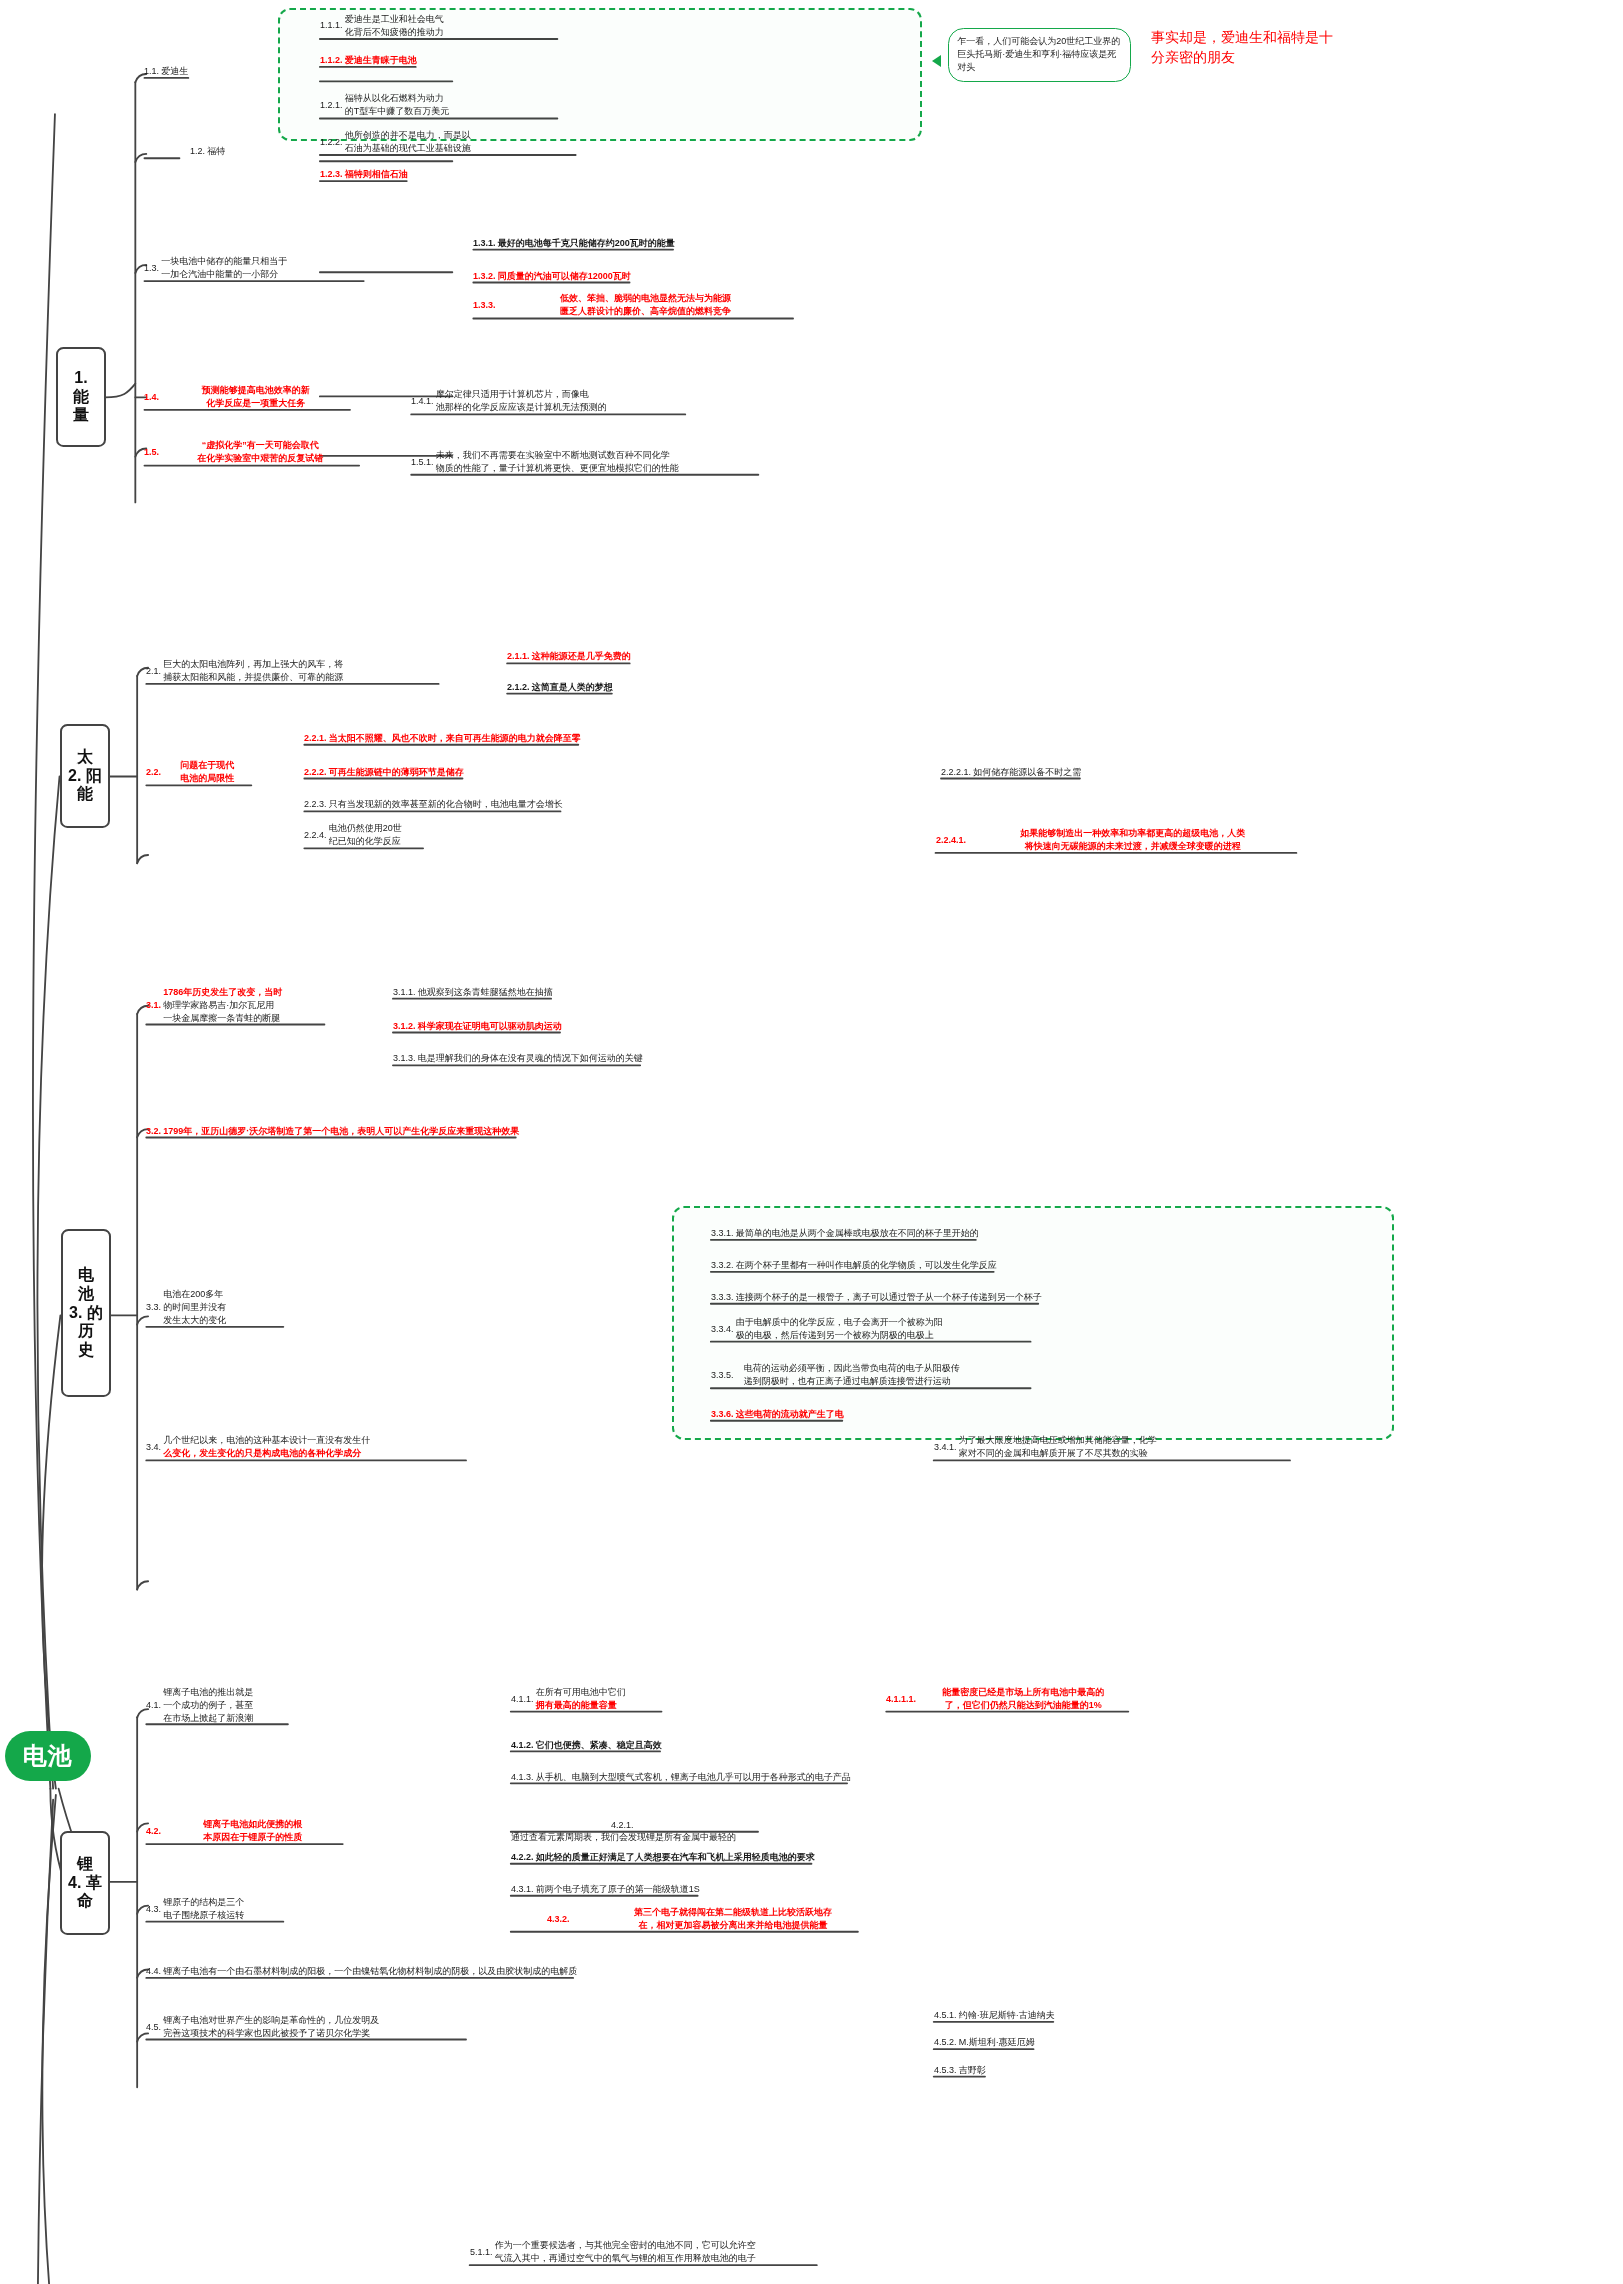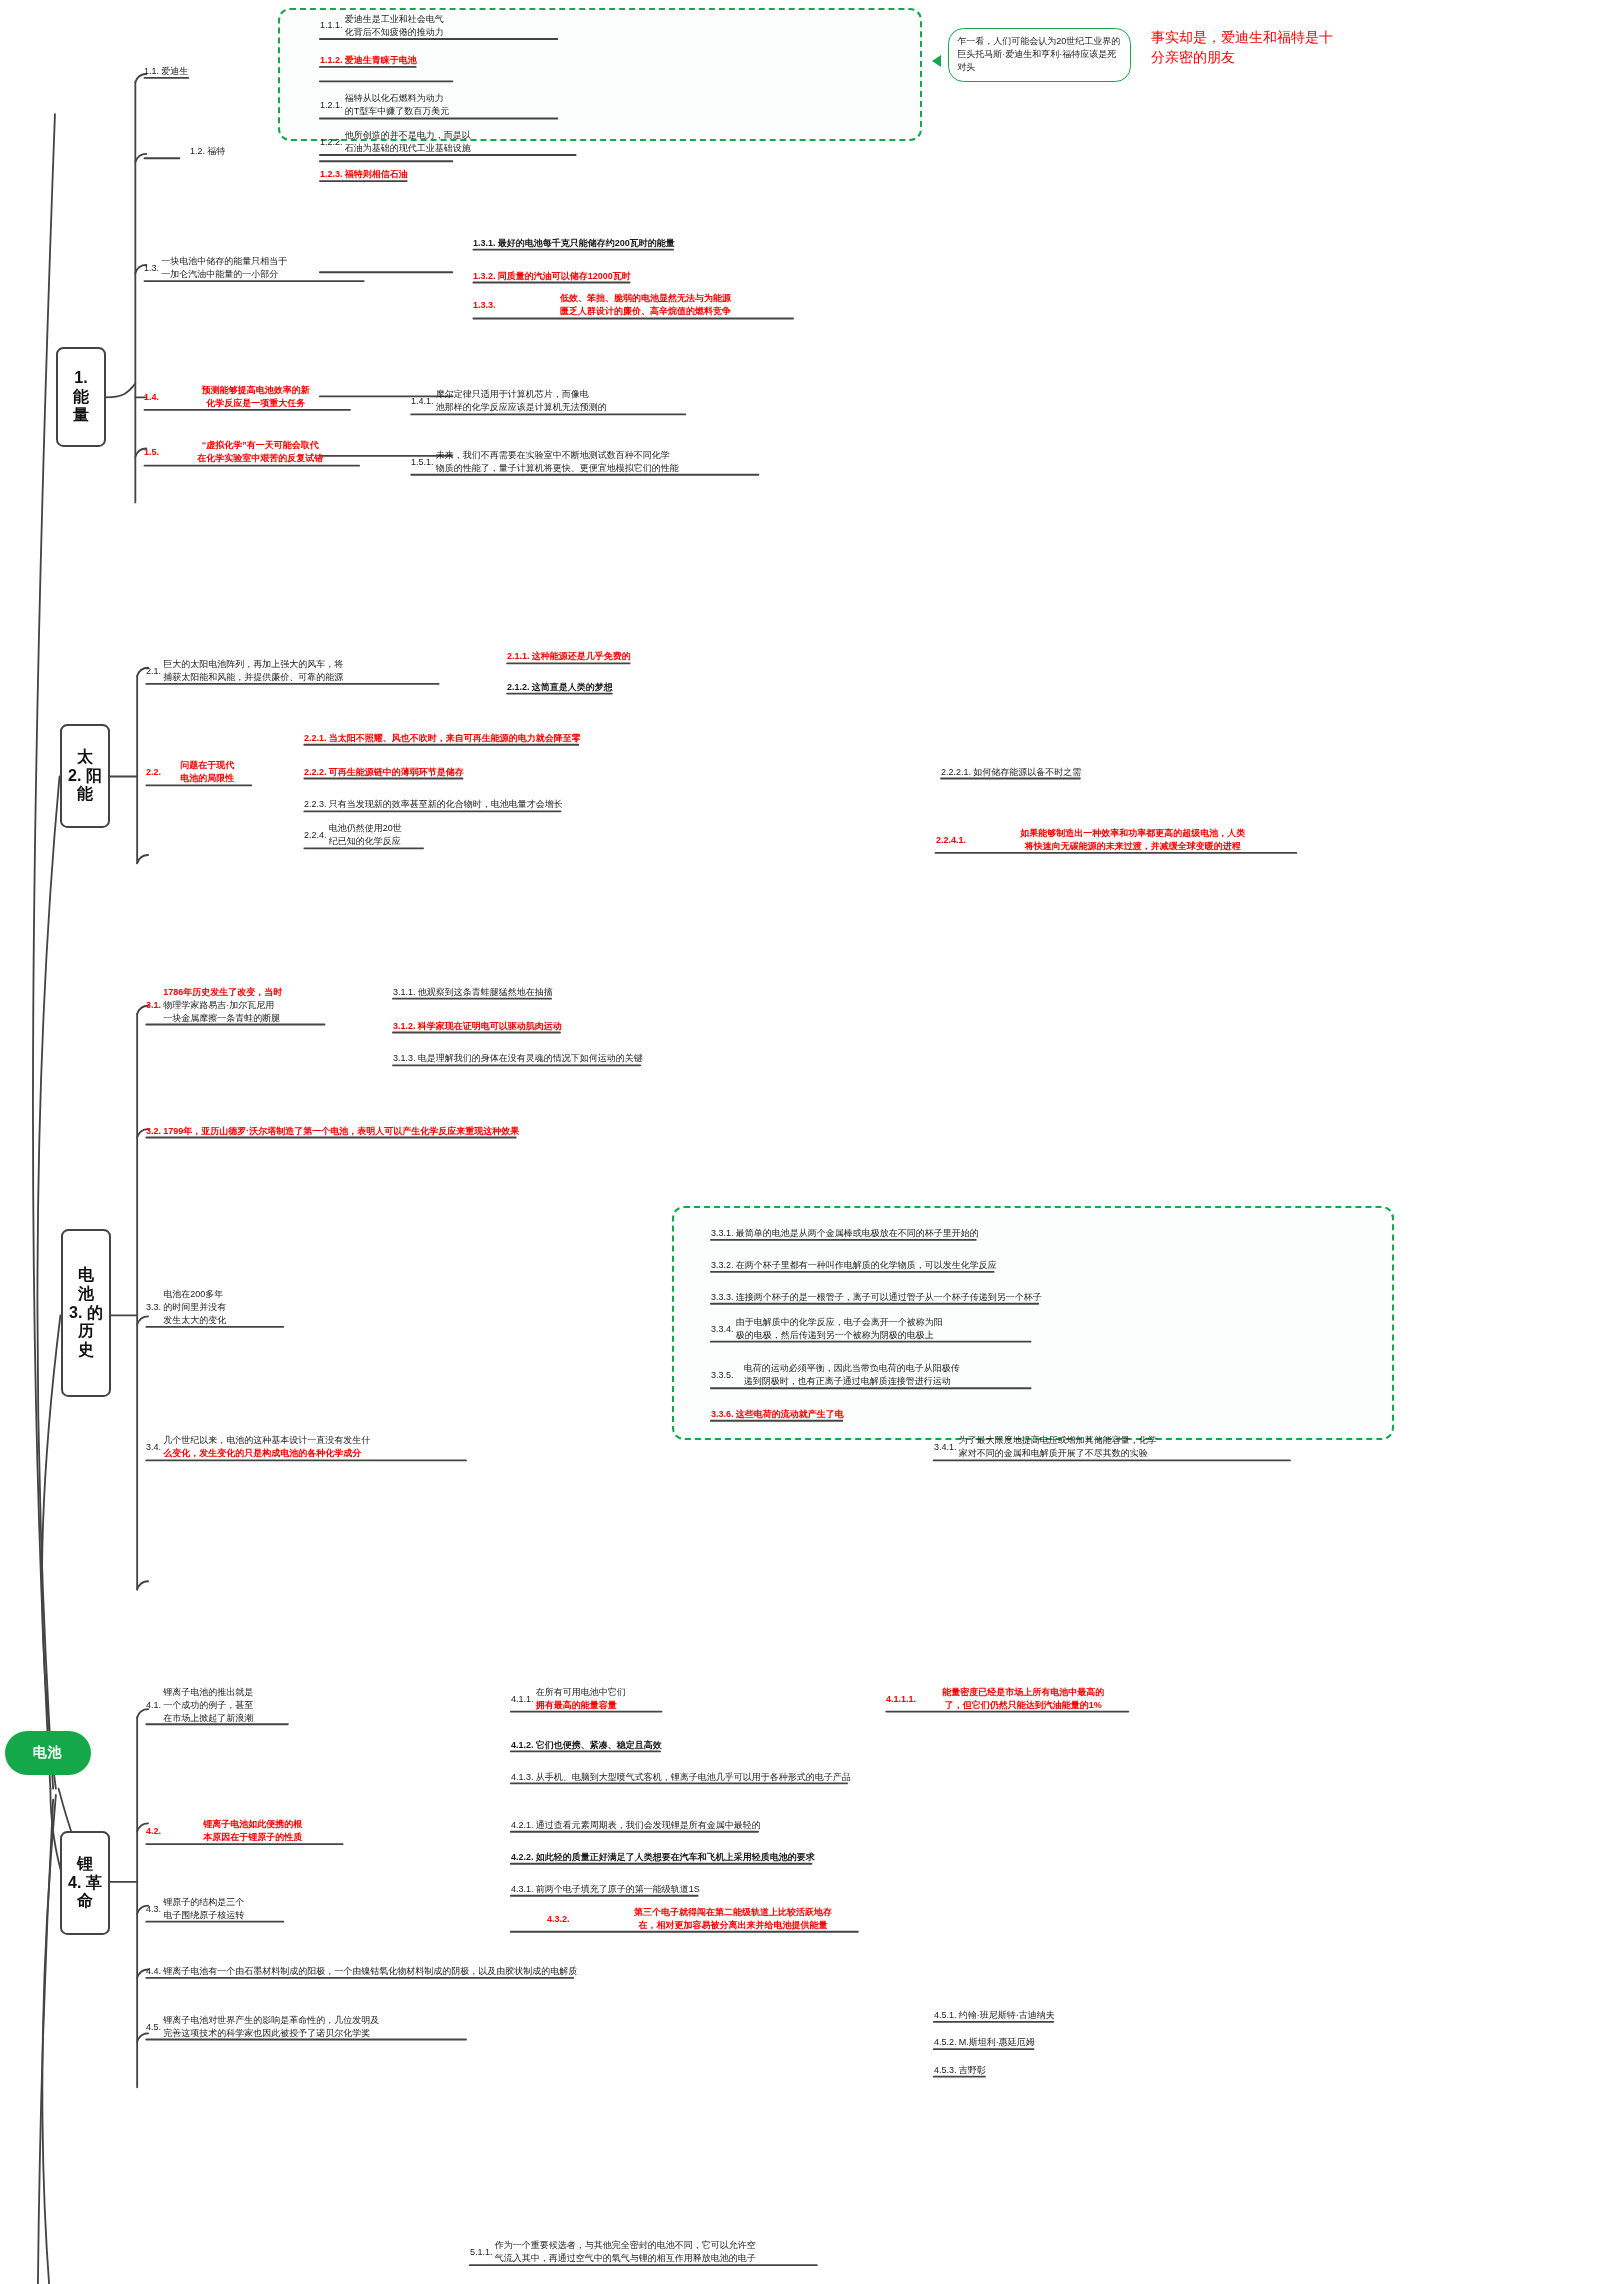--- a/index.html
+++ b/index.html
@@ -9,24 +9,24 @@
     font-family:"Liberation Sans","DejaVu Sans",sans-serif;
     position:relative; overflow:hidden;
     color:#222;
   }
   #canvas { position:absolute; inset:0; }
   svg.links { position:absolute; left:0; top:0; width:1624px; height:3379px; pointer-events:none; }
 
   
   .root-node{
     position:absolute; left:4.6px; top:1731px;
-    width:86px; height:44px;
+    width:86px; height:50px;
     background:#14a84a; border-radius:28px;
     display:flex; align-items:center; justify-content:center;
-    color:#fff; font-size:14px; font-weight:700; letter-spacing:0.9px;
+    color:#fff; font-size:24px; font-weight:700; letter-spacing:0.9px;
   }
 
   
   .lvl1{
     position:absolute;
     border:2.3px solid #444; border-radius:7.3px;
     background:#fff;
     display:flex; align-items:center; justify-content:center;
     text-align:center;
     font-size:16px; font-weight:700; line-height:1.18;
@@ -547,21 +547,21 @@
     <span class="txt">从手机、电脑到大型喷气式客机，锂离子电池几乎可以用于各种形式的电子产品</span>
   </div>
 
   <div class="node red wrap" style="left:146px; top:1818px; width:196px;">
     <span class="num">4.2.</span>
     <span class="txt two">
         <span class="tl">锂离子电池如此便携的根</span>
         <span class="tl">本原因在于锂原子的性质</span>
       </span>
   </div>
-  <div class="node" style="left:511px; top:1819px;">
+  <div class="node" style="left:511px; top:1819px;flex-direction:column;">
     <span class="num">4.2.1.</span>
     <span class="txt">通过查看元素周期表，我们会发现锂是所有金属中最轻的</span>
   </div>
   <div class="node bold" style="left:511px; top:1851px;">
     <span class="num">4.2.2.</span>
     <span class="txt">如此轻的质量正好满足了人类想要在汽车和飞机上采用轻质电池的要求</span>
   </div>
 
   <div class="node wrap" style="left:146px; top:1896px; width:137px;">
     <span class="num">4.3.</span>

